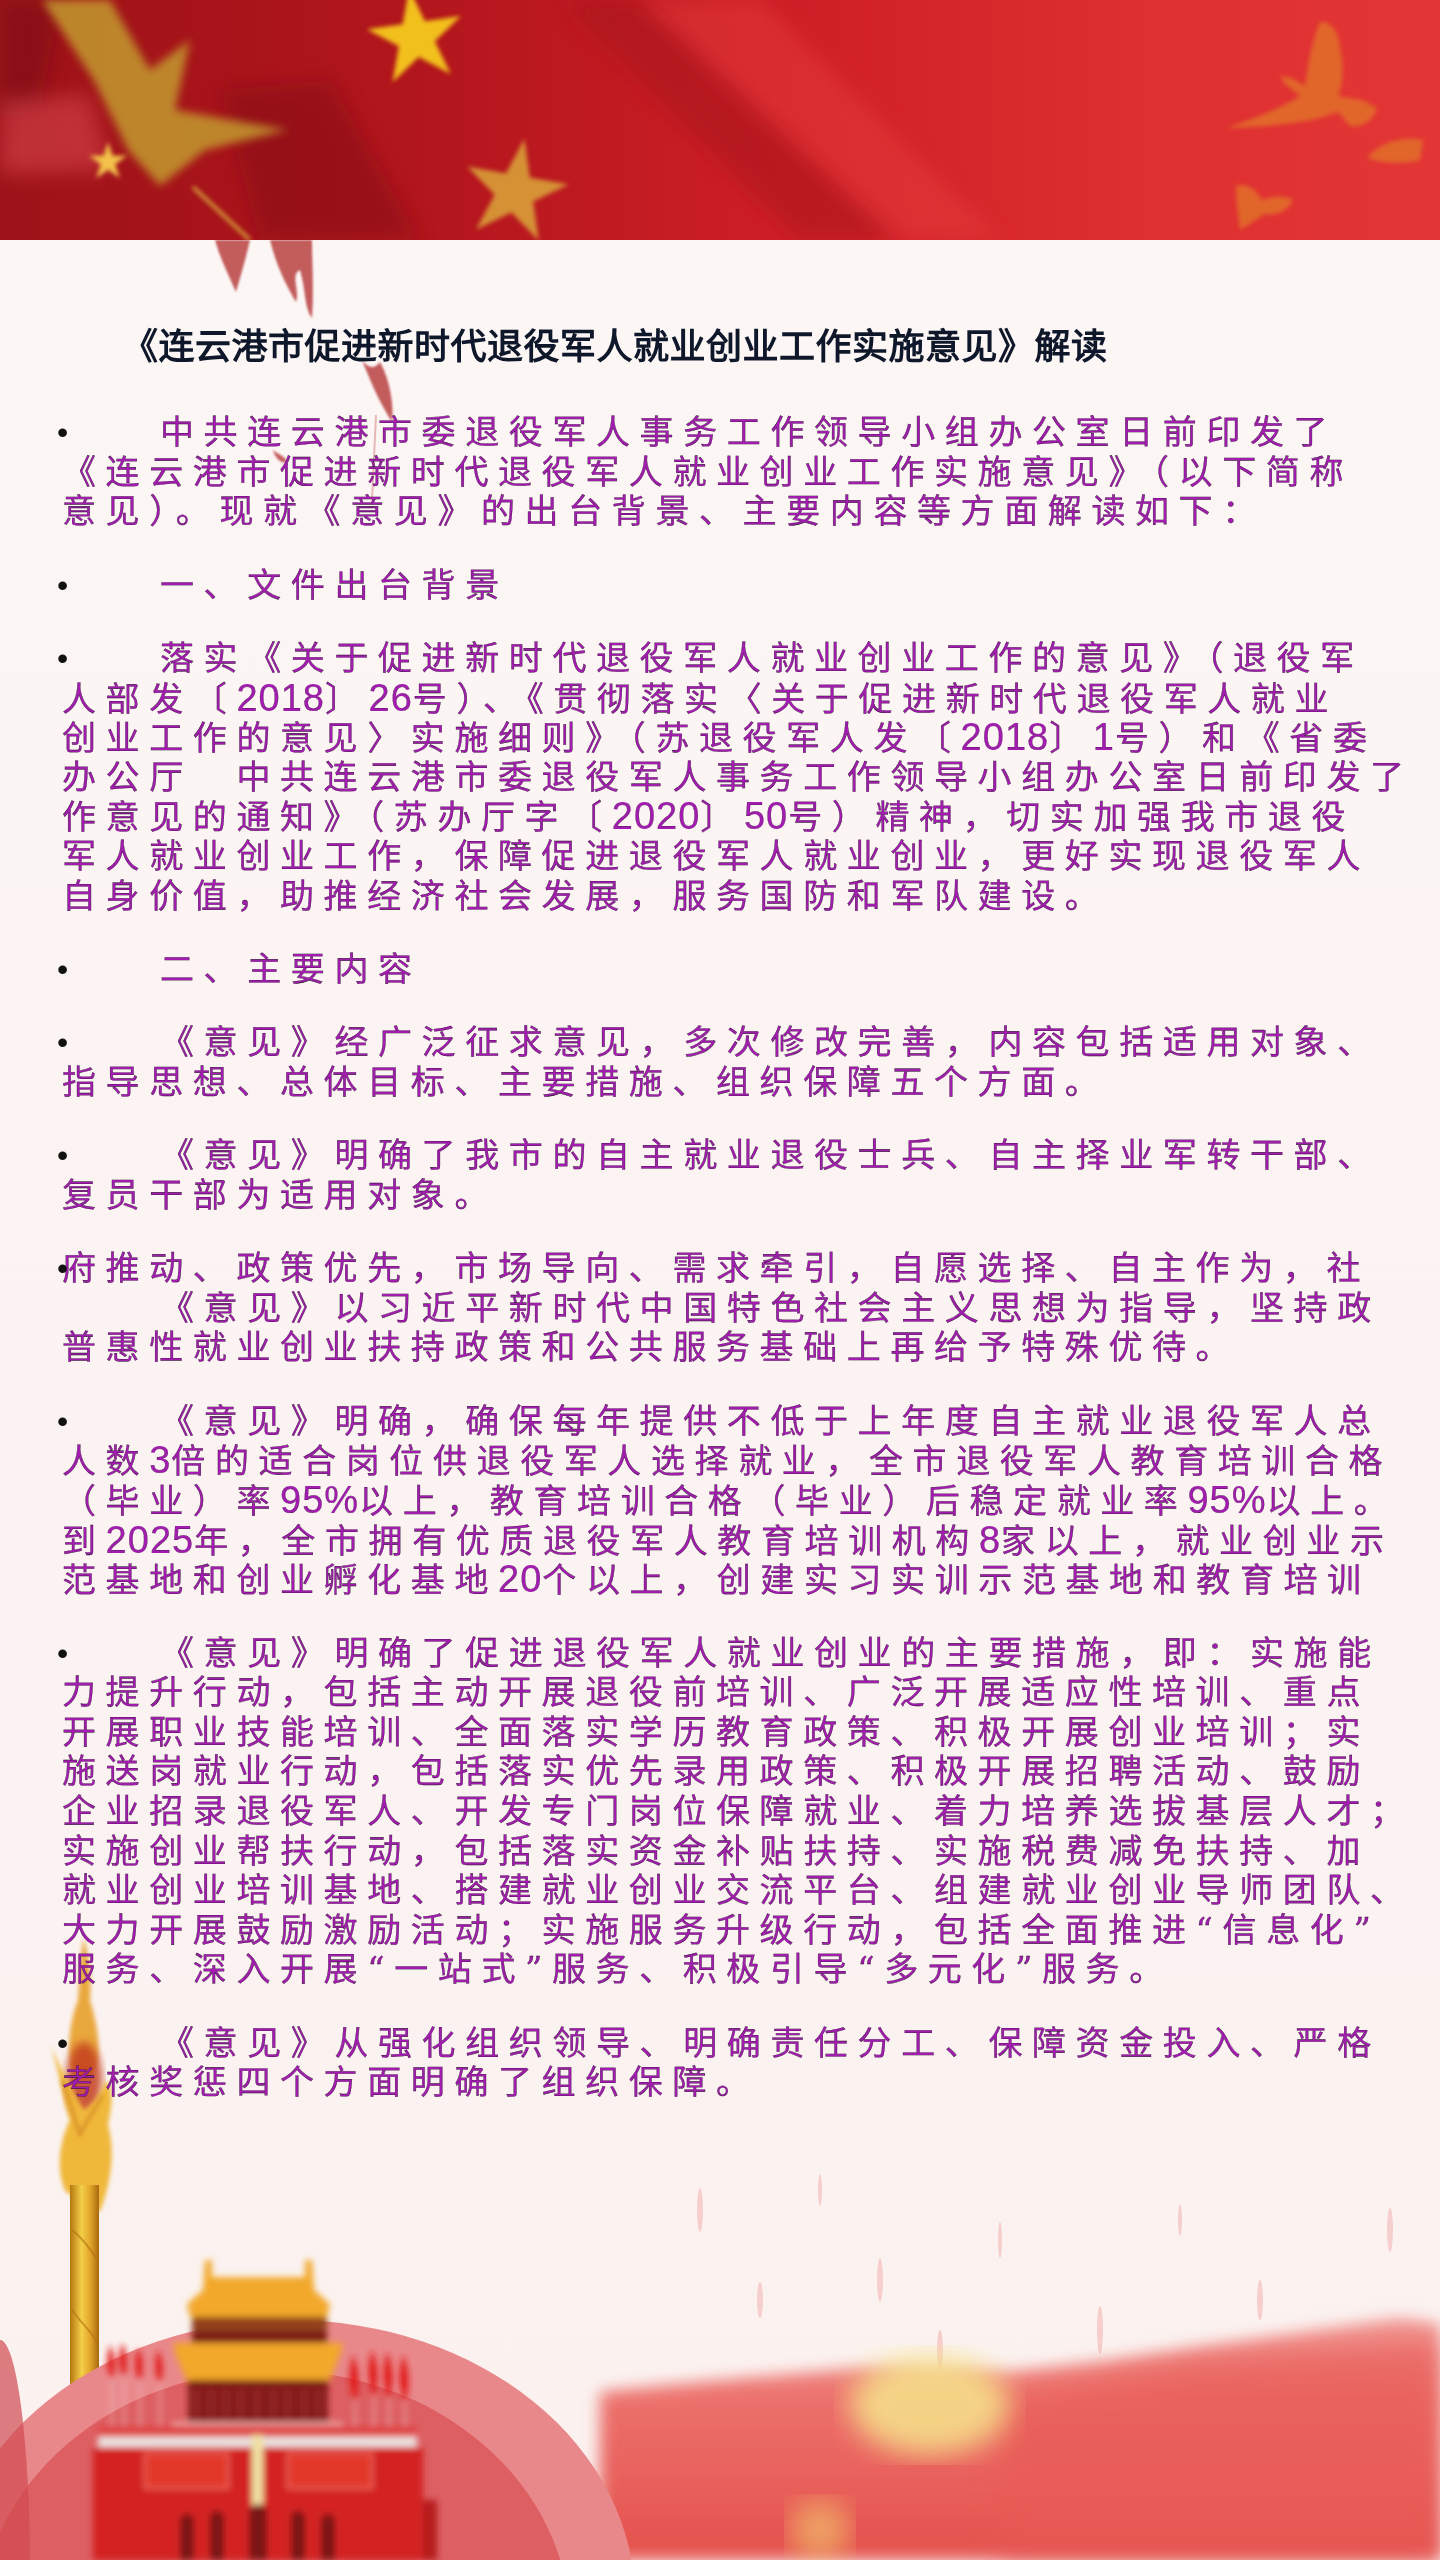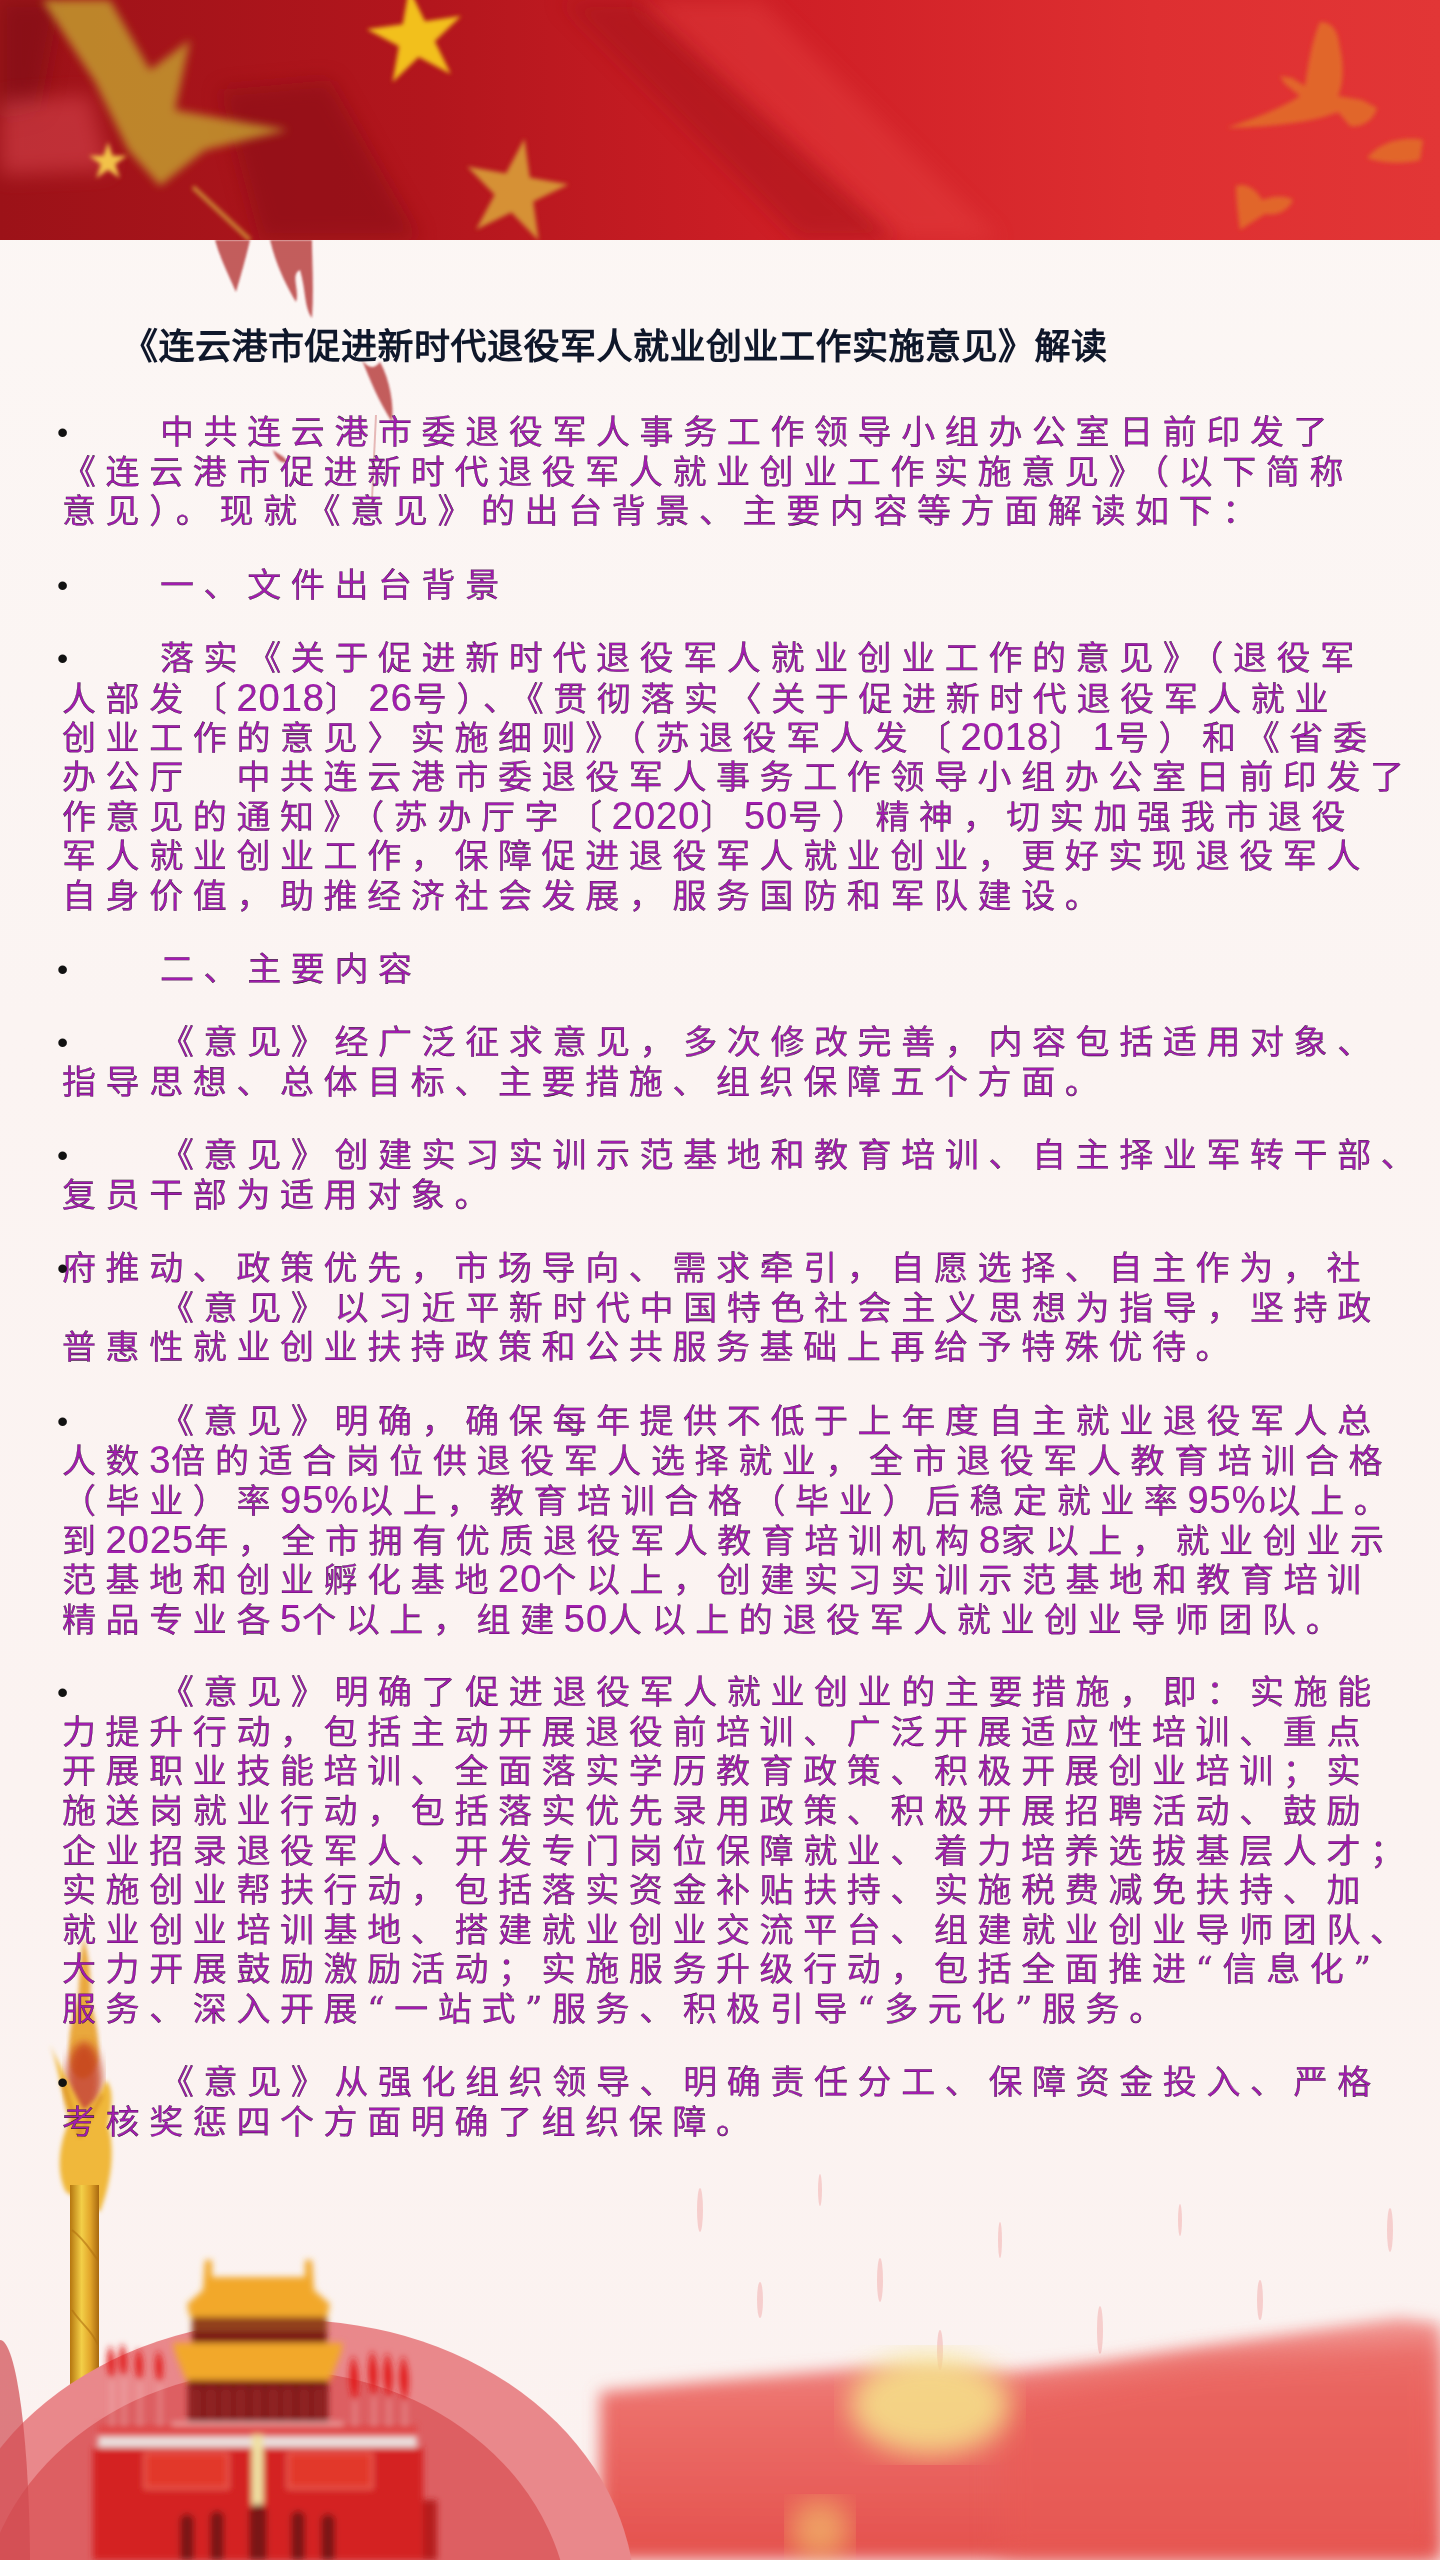--- a/index.html
+++ b/index.html
@@ -273,39 +273,38 @@
   </div>
 
   <div class="para">
     <span class="bullet">•</span>
     <div class="line first">《意见》经广泛征求意见，多次修改完善，内容包括适用对象、</div>
     <div class="line">指导思想、总体目标、主要措施、组织保障五个方面。</div>
   </div>
 
   <div class="para">
     <span class="bullet">•</span>
-    <div class="line first">《意见》创建实习实训示范基地和教育培训、自主择业军转干部、</div>
+    <div class="line first">《意见》明确了我市的自主就业退役士兵、自主择业军转干部、</div>
     <div class="line">复员干部为适用对象。</div>
   </div>
 
   <div class="para">
     <span class="bullet">•</span>
     <div class="line">府推动、政策优先，市场导向、需求牵引，自愿选择、自主作为，社</div>
     <div class="line first">《意见》以习近平新时代中国特色社会主义思想为指导，坚持政</div>
     <div class="line">普惠性就业创业扶持政策和公共服务基础上再给予特殊优待。</div>
   </div>
 
   <div class="para">
     <span class="bullet">•</span>
     <div class="line first">《意见》明确，确保每年提供不低于上年度自主就业退役军人总</div>
     <div class="line">人数<span class="num">3</span>倍的适合岗位供退役军人选择就业，全市退役军人教育培训合格</div>
     <div class="line">（毕业）率<span class="num">95%</span>以上，教育培训合格（毕业）后稳定就业率<span class="num">95%</span>以上。</div>
     <div class="line">到<span class="num">2025</span>年，全市拥有优质退役军人教育培训机构<span class="num">8</span>家以上，就业创业示</div>
     <div class="line">范基地和创业孵化基地<span class="num">20</span>个以上，创建实习实训示范基地和教育培训</div>
-    <div class="line">精品专业各<span class="num">5</span>个以上，组建<span class="num">50</span>人以上的退役军人就业创业导师团队。</div>
   </div>
 
   <div class="para">
     <span class="bullet">•</span>
     <div class="line first">《意见》明确了促进退役军人就业创业的主要措施，即：实施能</div>
     <div class="line">力提升行动，包括主动开展退役前培训、广泛开展适应性培训、重点</div>
     <div class="line">开展职业技能培训、全面落实学历教育政策、积极开展创业培训；实</div>
     <div class="line">施送岗就业行动，包括落实优先录用政策、积极开展招聘活动、鼓励</div>
     <div class="line">企业招录退役军人、开发专门岗位保障就业、着力培养选拔基层人才；</div>
     <div class="line">实施创业帮扶行动，包括落实资金补贴扶持、实施税费减免扶持、加</div>

